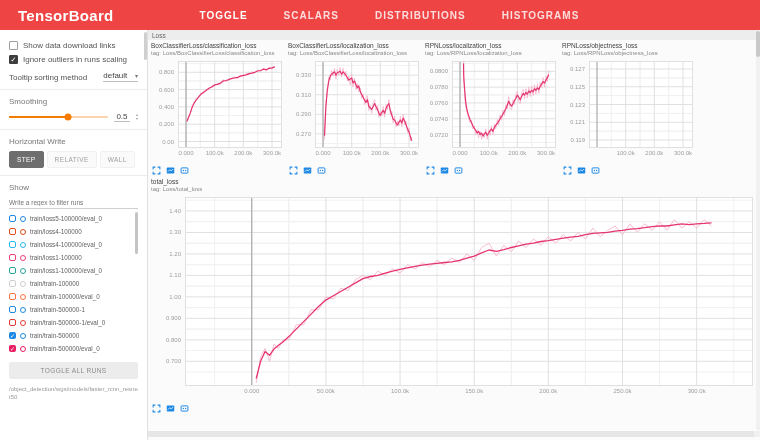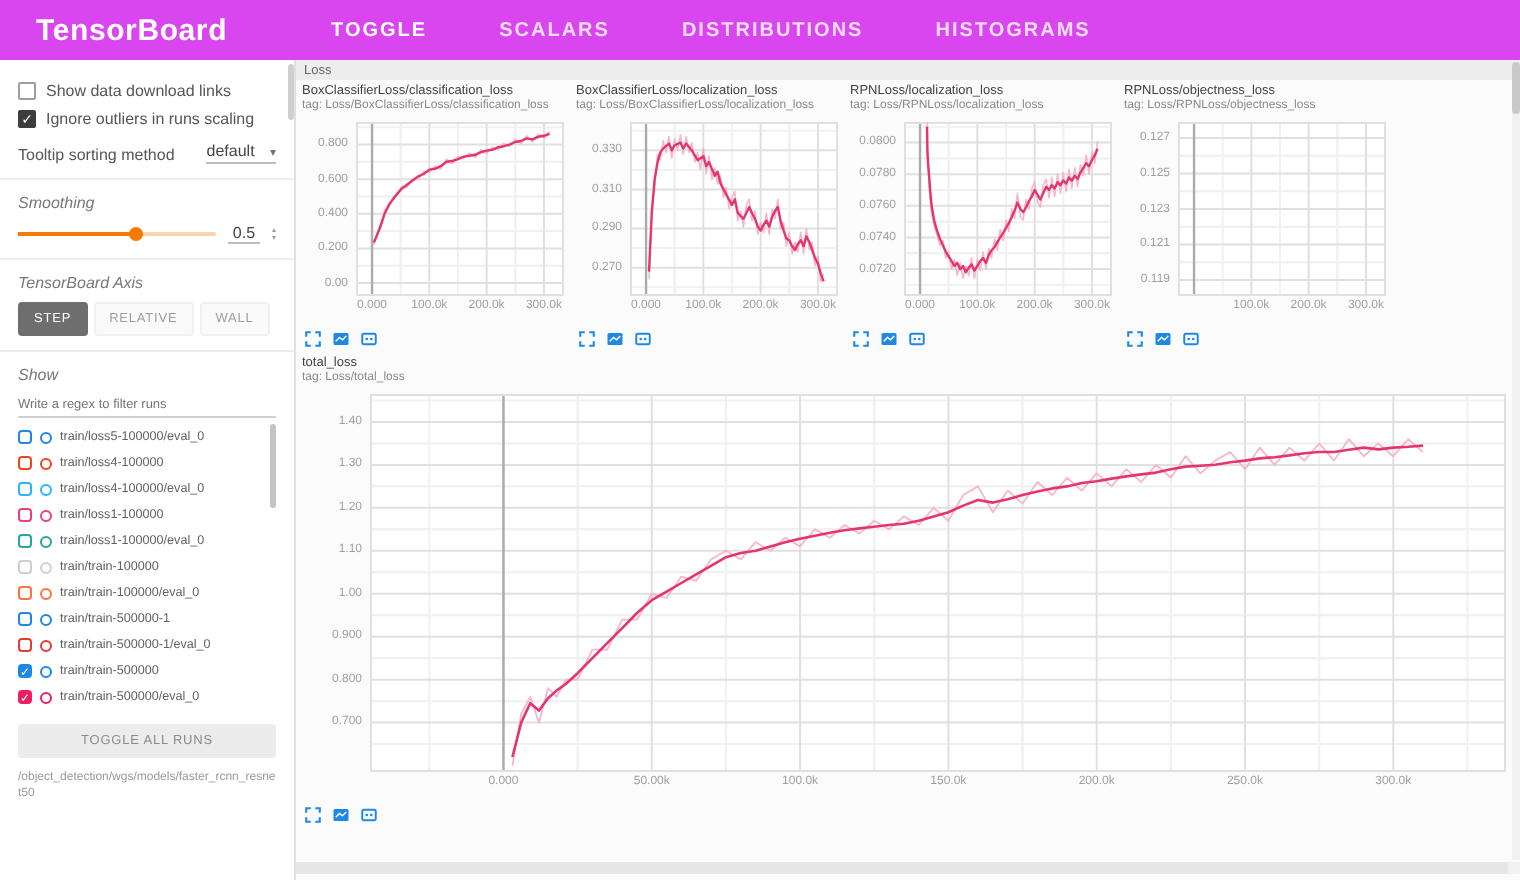--- a/index.html
+++ b/index.html
@@ -1,40 +1,40 @@
 <!DOCTYPE html>
 <html><head>
 <meta charset="utf-8">
 <style>
   * { margin:0; padding:0; box-sizing:border-box; }
   html,body { width:760px; height:440px; overflow:hidden; background:#fff;
               font-family:"Liberation Sans", sans-serif; }
   
-  .header { height:30px; background:#d946ef; display:flex; align-items:center; color:#fff; }
+  .header { height:30px; background:#ef4444; display:flex; align-items:center; color:#fff;gap:34px; }
   .logo { font-size:15px; font-weight:bold; margin-left:18px; letter-spacing:.3px; }
   .tabs { display:flex; margin-left:52px; gap:36px; }
   .tab { font-size:10px; letter-spacing:1px; color:rgba(255,255,255,.82); font-weight:bold; cursor:pointer; }
   .tab.active { color:#fff; }
   
   .body { display:flex; height:410px; }
   .sidebar { width:148px; background:#fff; border-right:1px solid #e0e0e0; padding:8px 9px 4px 9px;
              font-size:8px; color:#555; position:relative; flex-shrink:0; }
   .sb-scroll { position:absolute; right:0; top:2px; width:3px; height:28px; background:#cfcfcf; border-radius:2px; }
   .main { flex:1; background:#fbfbfb; position:relative; padding:0 6px 0 3px; overflow:hidden; }
   
   .chk-row { display:flex; align-items:center; gap:5px; margin:3px 0 5px 0; }
   .chk { width:9px; height:9px; border:1px solid #9e9e9e; border-radius:1px; flex-shrink:0;
          display:flex; align-items:center; justify-content:center; font-size:7px; color:#fff; }
   .chk.on { background:#3d3d3d; border-color:#3d3d3d; }
   .tooltip-row { display:flex; align-items:flex-end; gap:16px; margin:7px 0 2px 0; }
   .dd { border-bottom:1px solid #bdbdbd; flex:1; display:flex; justify-content:space-between;
         align-items:center; padding-bottom:1px; color:#444; cursor:pointer; }
   .dd .caret { font-size:6px; color:#757575; }
   .divider { border-top:1px solid #ececec; margin:7px -9px; }
-  .sec-label { color:#777; margin-bottom:5px;font-style:italic; }
+  .sec-label { color:#777; margin-bottom:5px; }
   .slider-row { display:flex; align-items:center; gap:6px; margin-top:6px; }
   .slider { position:relative; flex:1; height:2px; background:#fbd3ad; border-radius:1px; }
   .slider .fill { position:absolute; left:0; top:0; height:2px; width:60%; background:#f57c00; }
   .slider .thumb { position:absolute; left:60%; top:50%; width:7px; height:7px; border-radius:50%;
                    background:#f57c00; transform:translate(-50%,-50%); cursor:pointer; }
   .num-box { border-bottom:1px solid #bdbdbd; width:16px; text-align:center; color:#444; }
   .spinner { display:flex; flex-direction:column; font-size:4px; color:#9e9e9e; line-height:4px; cursor:pointer; }
   .axis-btns { display:flex; gap:3px; }
   .axis-btn { font-size:6.5px; letter-spacing:.4px; padding:4px 7px; border-radius:2px; background:#fafafa;
               color:#9e9e9e; border:1px solid #f0f0f0; cursor:pointer; }
@@ -108,21 +108,21 @@
         <span class="fill"></span>
           <span class="thumb"></span>
       </span>
       <span class="num-box">0.5</span>
       <span class="spinner">
           <span>▴</span>
           <span>▾</span>
         </span>
     </div>
     <div class="divider"></div>
-    <div class="sec-label">TensorBoard Axis</div>
+    <div class="sec-label">Horizontal Write</div>
     <div class="axis-btns">
         <button class="axis-btn active">STEP</button>
         <button class="axis-btn">RELATIVE</button>
         <button class="axis-btn">WALL</button>
       </div>
     <div class="divider"></div>
     <div class="sec-label">Show</div>
     <input class="filter-input" placeholder="Write a regex to filter runs" style="">
     <div class="runs-list">
       <div class="runs-scroll"></div>

